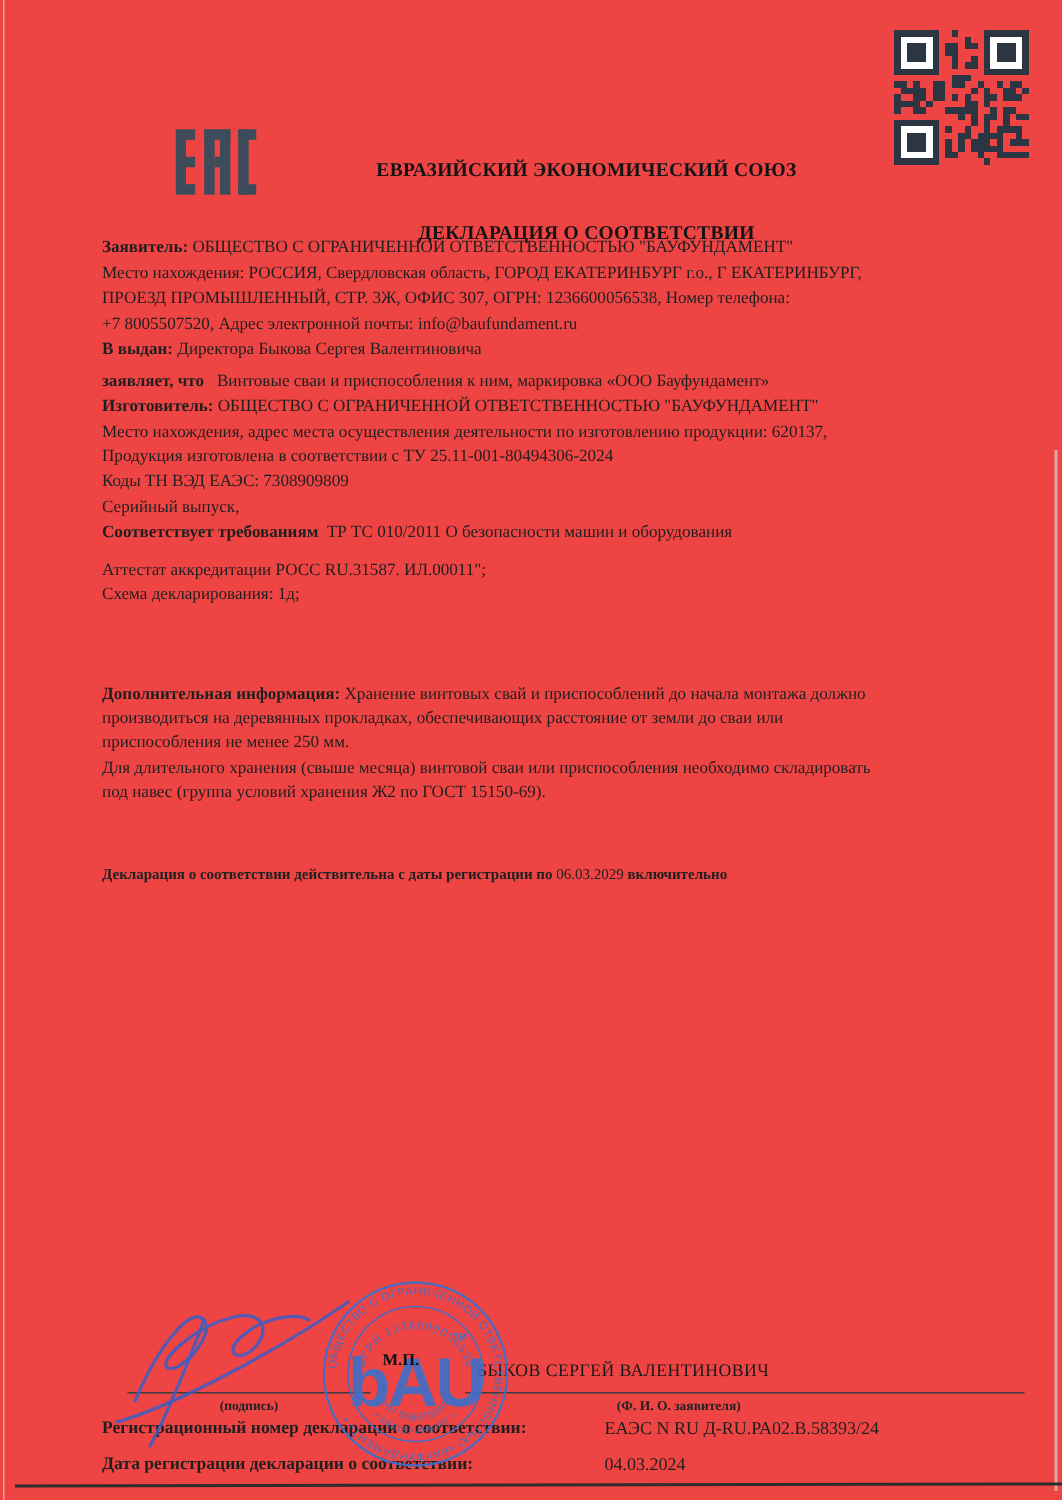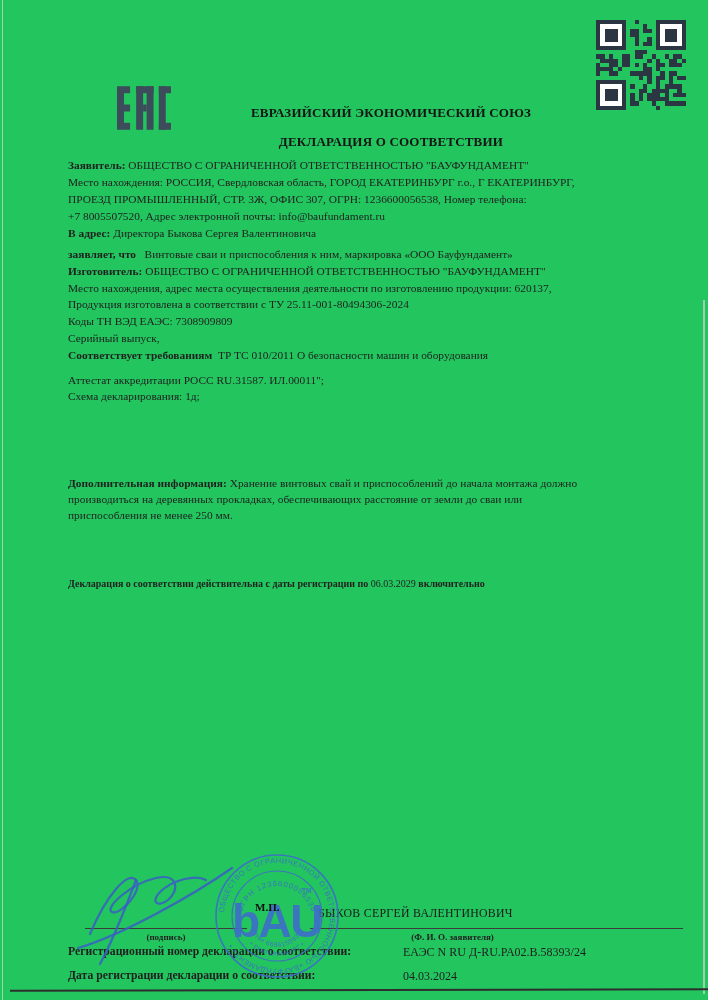--- a/index.html
+++ b/index.html
@@ -1,38 +1,38 @@
 <!DOCTYPE html>
 <html><head>
 <meta charset="utf-8">
 <style>
   html,body{margin:0;padding:0;background:#ffffff;}
-  .page{position:relative;width:708px;height:1000px;background:#22c55e;overflow:hidden;
+  .page{position:relative;width:708px;height:1000px;background:#ef4444;overflow:hidden;
         font-family:"Liberation Serif","DejaVu Serif",serif;color:#1f1f1f;}
   
   .edge-left{position:absolute;left:2px;top:0;bottom:0;width:1px;background:#e4e4e4;opacity:.6;}
   .edge-right{position:absolute;right:3px;top:300px;bottom:6px;width:2px;background:#d2d2d2;opacity:.7;}
   .bottom-rule{position:absolute;left:10px;right:0;top:989px;height:2.4px;background:#2e2e2e;transform:rotate(-0.12deg);}
   
   .qr{position:absolute;left:594px;top:18px;width:94px;height:94px;shape-rendering:crispEdges;}
   .eac{position:absolute;left:117px;top:84px;width:54px;height:48px;}
   .titles{position:absolute;top:106px;left:150px;width:482px;text-align:center;
           font-weight:bold;font-size:13px;color:#141414;letter-spacing:.2px;line-height:14px;}
-  .titles .t2{margin-top:15px;}
+  .titles .t2{margin-top:28px;}
   
   .blk{position:absolute;left:68px;width:620px;font-size:11.4px;}
   .blk p{margin:0;line-height:16.8px;white-space:pre;}
   .b{font-weight:bold;}
   .applicant{top:157px;}
   .applicant p{line-height:17px;}
   .declares{top:246px;}
   .compliance{top:347px;}
   .basis{top:372px;}
   .basis p{line-height:16.4px;}
-  .additional{top:455px;margin-top:20px;}
+  .additional{top:455px;}
   .additional p{line-height:16.2px;}
   .validity{top:576px;font-size:10px;}
   
   .sig-line{position:absolute;top:928px;border-top:1.3px solid #3c3c3c;height:0;}
   .sig-line.left{left:85px;width:162px;}
   .sig-line.right{left:310px;width:373px;}
   .cap{position:absolute;top:932px;font-size:9px;font-weight:bold;text-align:center;color:#222;}
   .cap.sign{left:85px;width:162px;}
   .cap.name{left:340px;width:225px;}
   .signer-name{position:absolute;left:318px;top:906px;font-size:11.8px;letter-spacing:.3px;color:#1a1a1a;}
@@ -216,21 +216,21 @@
   <div class="titles">
     <div class="t1">ЕВРАЗИЙСКИЙ ЭКОНОМИЧЕСКИЙ СОЮЗ</div>
     <div class="t2">ДЕКЛАРАЦИЯ О СООТВЕТСТВИИ</div>
   </div>
 
   <div class="blk applicant">
     <p><span class="b">Заявитель:</span> <span>ОБЩЕСТВО С ОГРАНИЧЕННОЙ ОТВЕТСТВЕННОСТЬЮ "БАУФУНДАМЕНТ"</span></p>
     <p>Место нахождения: РОССИЯ, Свердловская область, ГОРОД ЕКАТЕРИНБУРГ г.о., Г ЕКАТЕРИНБУРГ,
 ПРОЕЗД ПРОМЫШЛЕННЫЙ, СТР. 3Ж, ОФИС 307, ОГРН: 1236600056538, Номер телефона:
 +7 8005507520, Адрес электронной почты: info@baufundament.ru</p>
-    <p><span class="b">В адрес:</span> <span>Директора Быкова Сергея Валентиновича</span></p>
+    <p><span class="b">В выдан:</span> <span>Директора Быкова Сергея Валентиновича</span></p>
   </div>
 
   <div class="blk declares">
     <p><span class="b">заявляет, что</span>   <span>Винтовые сваи и приспособления к ним, маркировка «ООО Бауфундамент»</span></p>
     <p><span class="b">Изготовитель:</span> <span>ОБЩЕСТВО С ОГРАНИЧЕННОЙ ОТВЕТСТВЕННОСТЬЮ "БАУФУНДАМЕНТ"</span></p>
     <p>Место нахождения, адрес места осуществления деятельности по изготовлению продукции: 620137,</p>
     <p>Продукция изготовлена в соответствии с ТУ 25.11-001-80494306-2024</p>
     <p>Коды ТН ВЭД ЕАЭС: 7308909809</p>
     <p>Серийный выпуск,</p>
   </div>
@@ -241,20 +241,22 @@
 
   <div class="blk basis">
     <p>Аттестат аккредитации РОСС RU.31587. ИЛ.00011";</p>
     <p>Схема декларирования: 1д;</p>
   </div>
 
   <div class="blk additional">
     <p><span class="b">Дополнительная информация:</span> <span>Хранение винтовых свай и приспособлений до начала монтажа должно
 производиться на деревянных прокладках, обеспечивающих расстояние от земли до сваи или
 приспособления не менее 250 мм.</span></p>
+    <p>Для длительного хранения (свыше месяца) винтовой сваи или приспособления необходимо складировать
+под навес (группа условий хранения Ж2 по ГОСТ 15150-69).</p>
   </div>
 
   <div class="blk validity">
     <p><span class="b">Декларация о соответствии действительна с даты регистрации по</span> <span>06.03.2029</span> <span class="b">включительно</span></p>
   </div>
 
   <svg class="signature" viewBox="0 0 210 120">
     <path d="M 18 84 C 34 46 56 20 64 30 C 72 40 48 66 40 62 C 32 58 58 34 84 28 C 106 23 108 40 96 50 C 86 58 78 52 88 42 C 100 30 124 24 134 30"></path>
     <path d="M 6 98 C 48 86 120 46 160 18"></path>
     <path d="M 64 30 C 52 62 40 92 28 114"></path>

